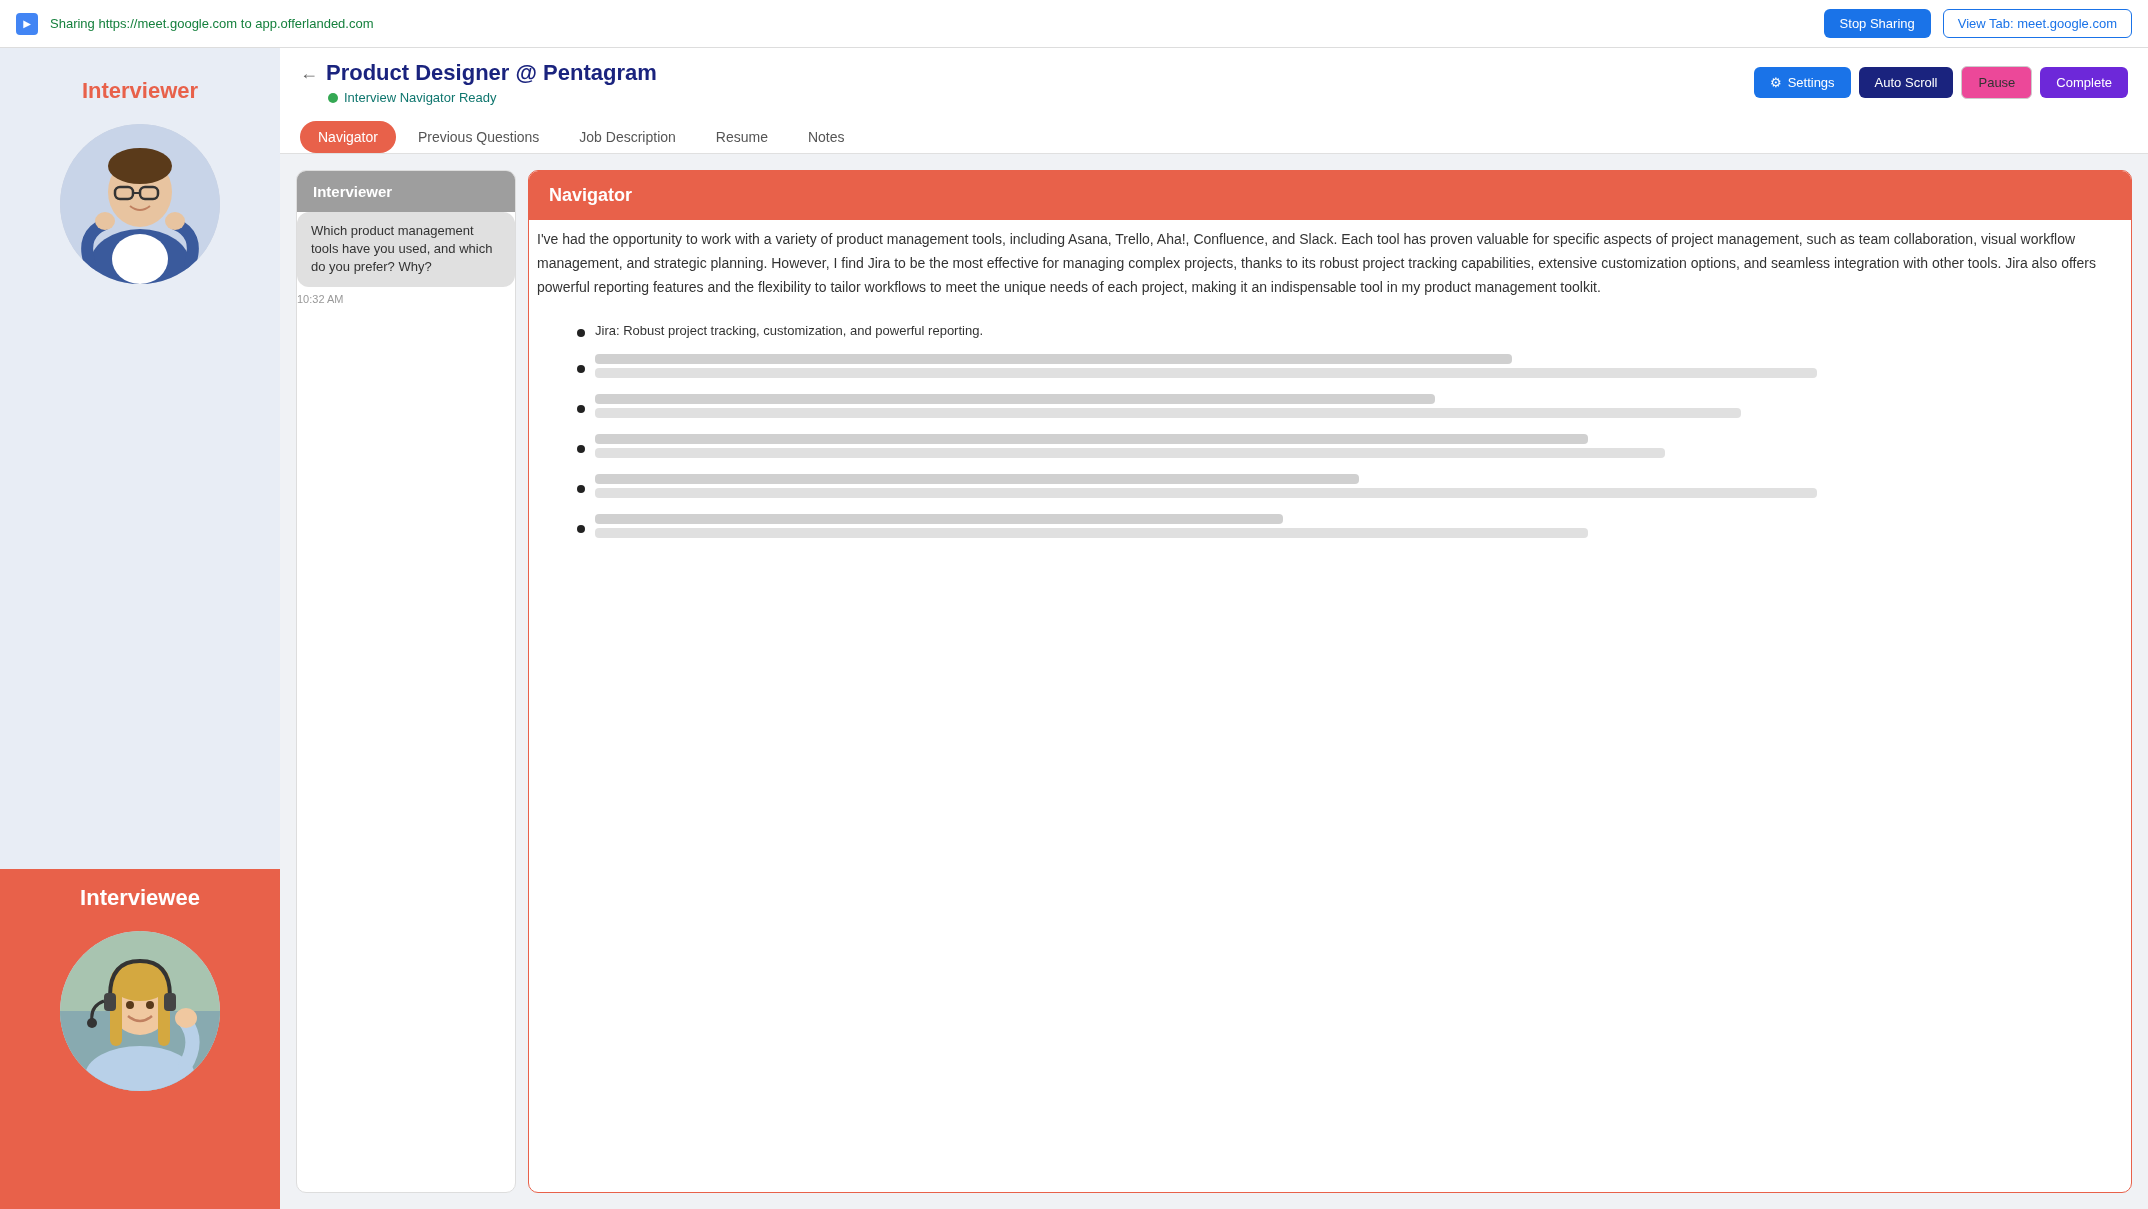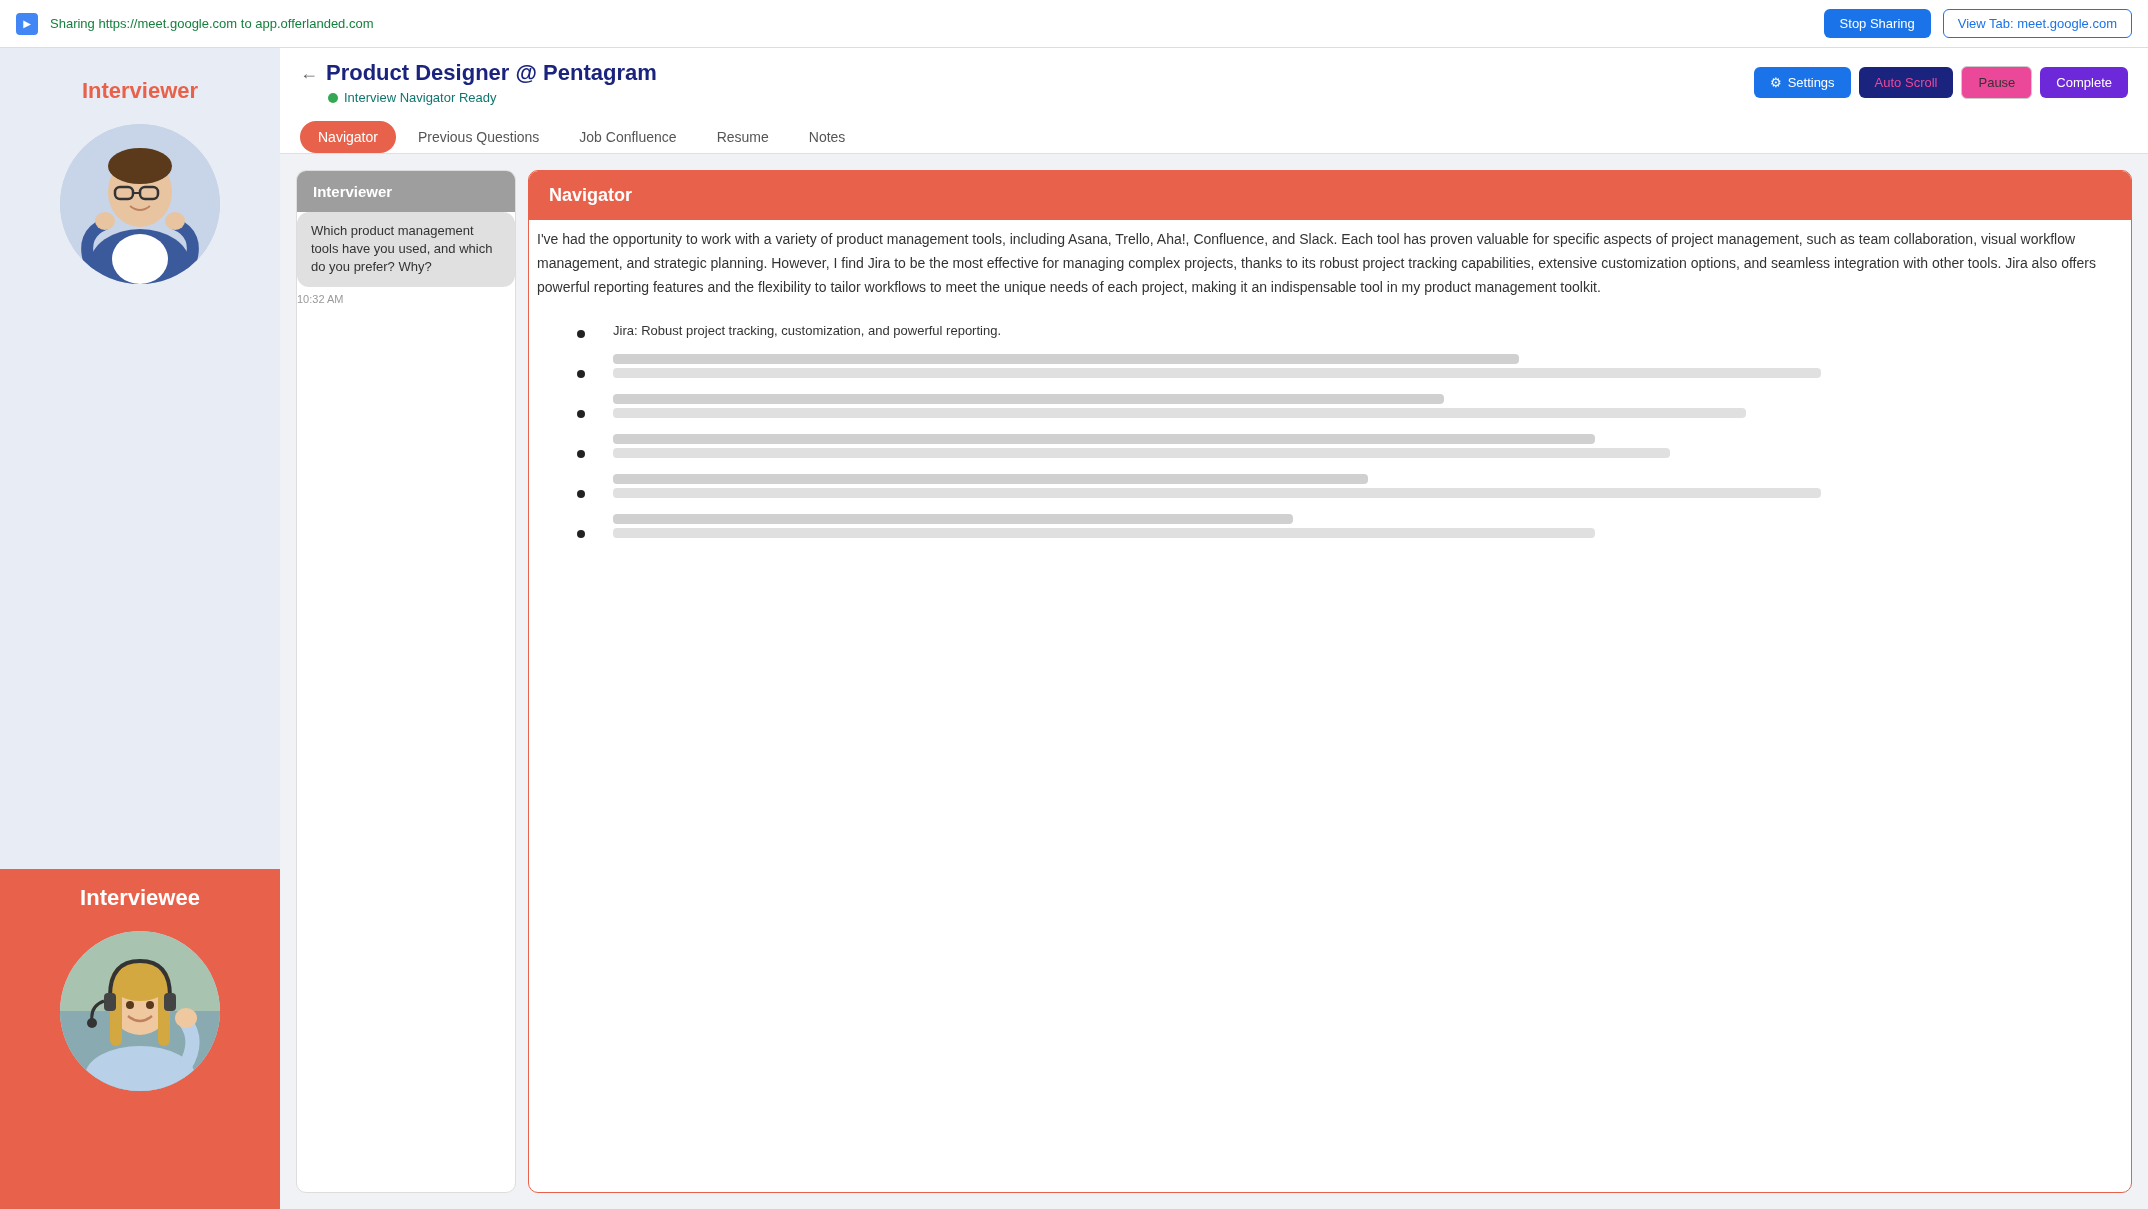--- a/index.html
+++ b/index.html
@@ -188,21 +188,21 @@
       border-radius: 6px;
       font-size: 13px;
       font-weight: 500;
       cursor: pointer;
       display: flex;
       align-items: center;
       gap: 6px;
     }
     .btn-auto-scroll {
       background: #1a237e;
-      color: #ec4899;
+      color: #ffffff;
       border: none;
       padding: 8px 16px;
       border-radius: 6px;
       font-size: 13px;
       font-weight: 500;
       cursor: pointer;
     }
     .btn-pause {
       background: #ec4899;
       color: #333;
@@ -322,22 +322,22 @@
       line-height: 1.7;
       margin-bottom: 24px;
     }
     .bullet-list {
       list-style: none;
       padding: 0;
       margin-left: 40px;
     }
     .bullet-item {
       display: flex;
-      align-items: flex-end;
-      gap: 28px;
+      align-items: center;
+      gap: 10px;
       margin-bottom: 16px;
     }
     .bullet-dot {
       width: 8px; height: 8px;
       border-radius: 50%;
       background: #222;
       flex-shrink: 0;
       margin-top: 5px;
     }
     .bullet-content {
@@ -462,21 +462,21 @@
           </button>
           <button class="btn-auto-scroll">Auto Scroll</button>
           <button class="btn-pause">Pause</button>
           <button class="btn-complete">Complete</button>
         </div>
       </div>
 
       <div class="tabs-row">
         <button class="tab active">Navigator</button>
         <button class="tab">Previous Questions</button>
-        <button class="tab">Job Confluence</button>
+        <button class="tab">Job Description</button>
         <button class="tab">Resume</button>
         <button class="tab">Notes</button>
       </div>
     </div>
 
     <div class="split-content">
 
       <div class="chat-panel">
         <div class="chat-panel-header">Interviewer</div>
         <div class="chat-messages">

